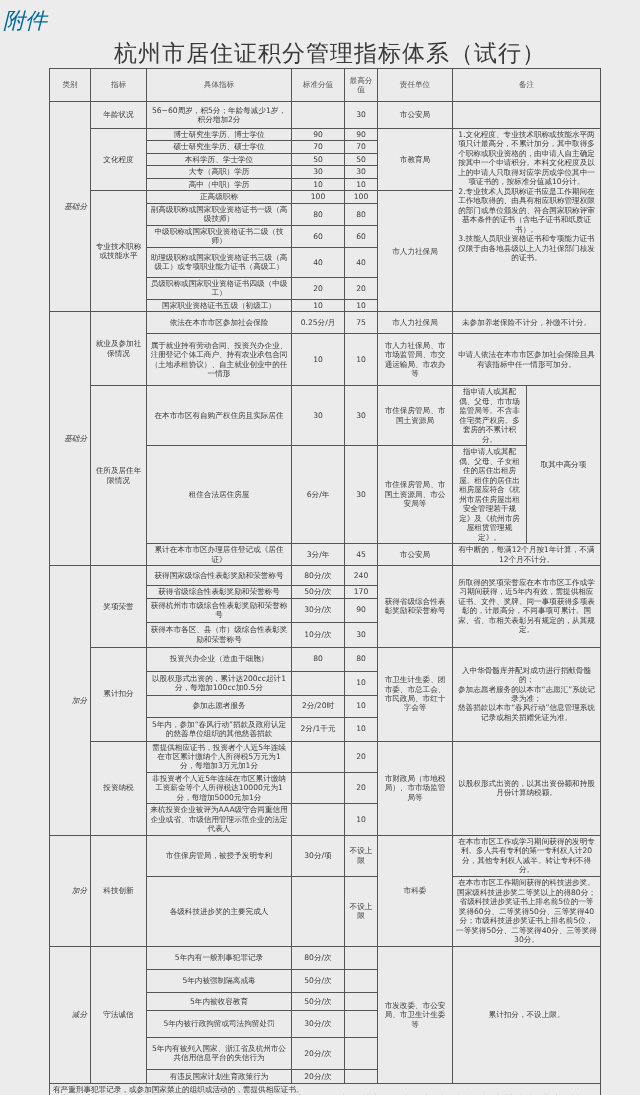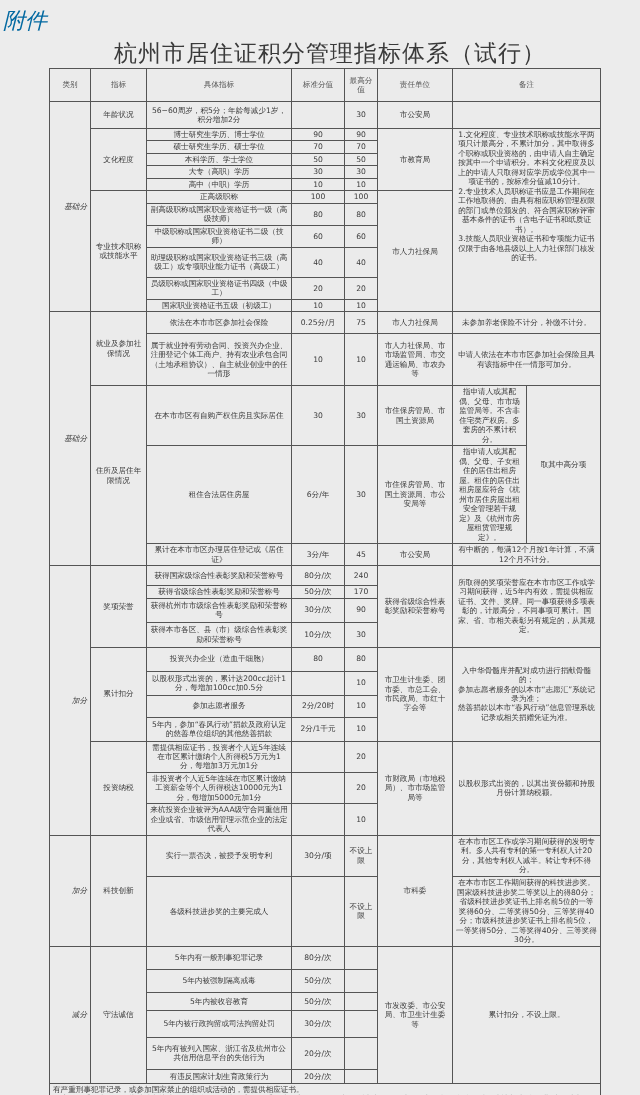--- a/index.html
+++ b/index.html
@@ -228,21 +228,21 @@
   </tr>
   <tr style="height:31px">
     <td class="l">来杭投资企业被评为AAA级守合同重信用企业或省、市级信用管理示范企业的法定代表人</td>
     <td class="c"></td>
     <td class="c">10</td>
   </tr>
 
   <tr style="height:34px">
     <td rowspan="2" class="cat">加分</td>
     <td rowspan="2" class="c">科技创新</td>
-    <td class="l">实行一票否决，被授予发明专利</td>
+    <td class="l">市住保房管局，被授予发明专利</td>
     <td class="c">30分/项</td>
     <td class="c">不设上限</td>
     <td rowspan="2" class="c">市科委</td>
     <td colspan="2" class="l">在本市市区工作或学习期间获得的发明专利。多人共有专利的第一专利权人计20分，其他专利权人减半。转让专利不得分。</td>
   </tr>
   <tr style="height:70px">
     <td class="l">各级科技进步奖的主要完成人</td>
     <td class="c"></td>
     <td class="c">不设上限</td>
     <td colspan="2" class="l">在本市市区工作期间获得的科技进步奖。国家级科技进步奖二等奖以上的得80分；省级科技进步奖证书上排名前5位的一等奖得60分、二等奖得50分、三等奖得40分；市级科技进步奖证书上排名前5位，一等奖得50分、二等奖得40分、三等奖得30分。</td>

